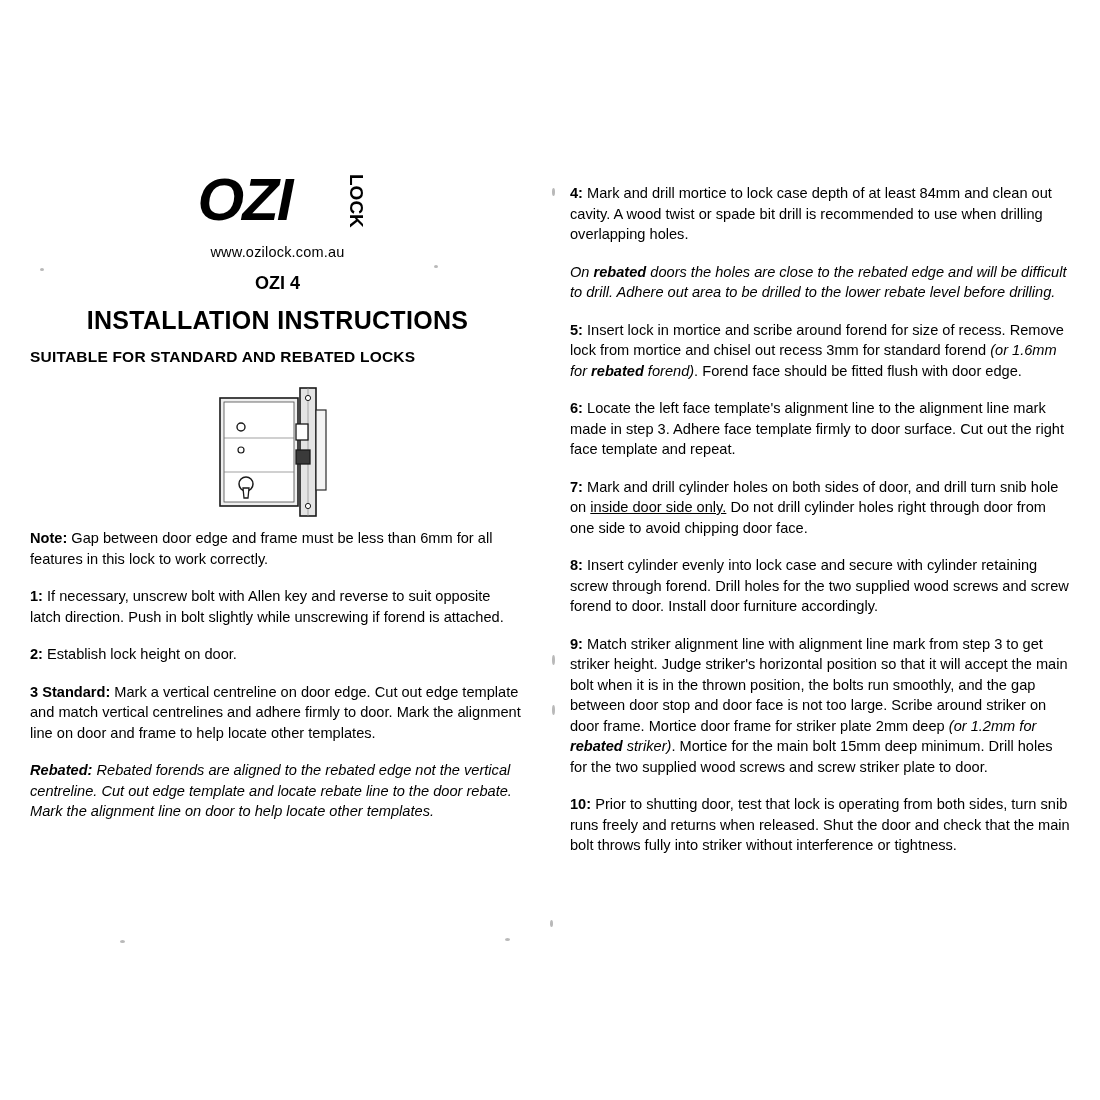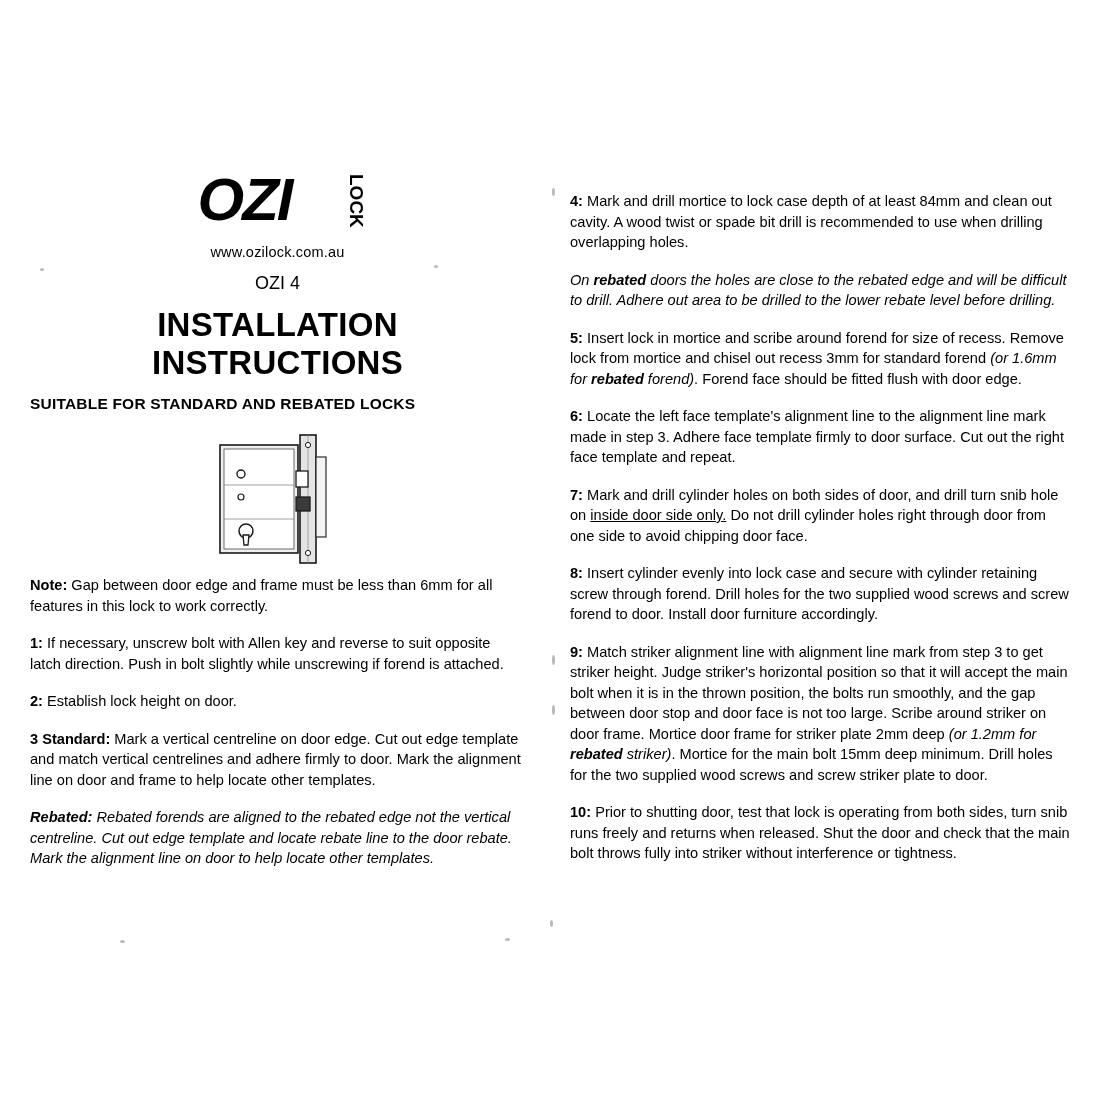--- a/index.html
+++ b/index.html
@@ -64,25 +64,25 @@
     color: #000;
   }
   .website {
     font-size: 14.5px;
     text-align: center;
     margin-top: 8px;
     letter-spacing: .2px;
   }
   .model {
     font-size: 18px;
-    font-weight: normal;
+    font-weight: bold;
     margin-top: 13px;
   }
   .headline {
-    font-size: 33px;
+    font-size: 25px;
     font-weight: bold;
     text-align: center;
     margin-top: 12px;
     letter-spacing: .3px;
   }
   .subhead {
     font-size: 15.5px;
     font-weight: bold;
     text-align: left;
     margin-top: 13px;
@@ -115,21 +115,21 @@
   .bi { font-weight: bold; font-style: italic; }
   .u { text-decoration: underline; }
 
   
   .col-right {
     position: absolute;
     left: 570px;
     top: 183px;
     width: 500px;
   }
-  .col-right .para:first-child { margin-top: 8px; }
+  .col-right .para:first-child { margin-top: 0; }
 
   
   .speck {
     position: absolute;
     background: #b9b9b9;
     border-radius: 50%;
   }
 </style>
 </head>
 <body>

